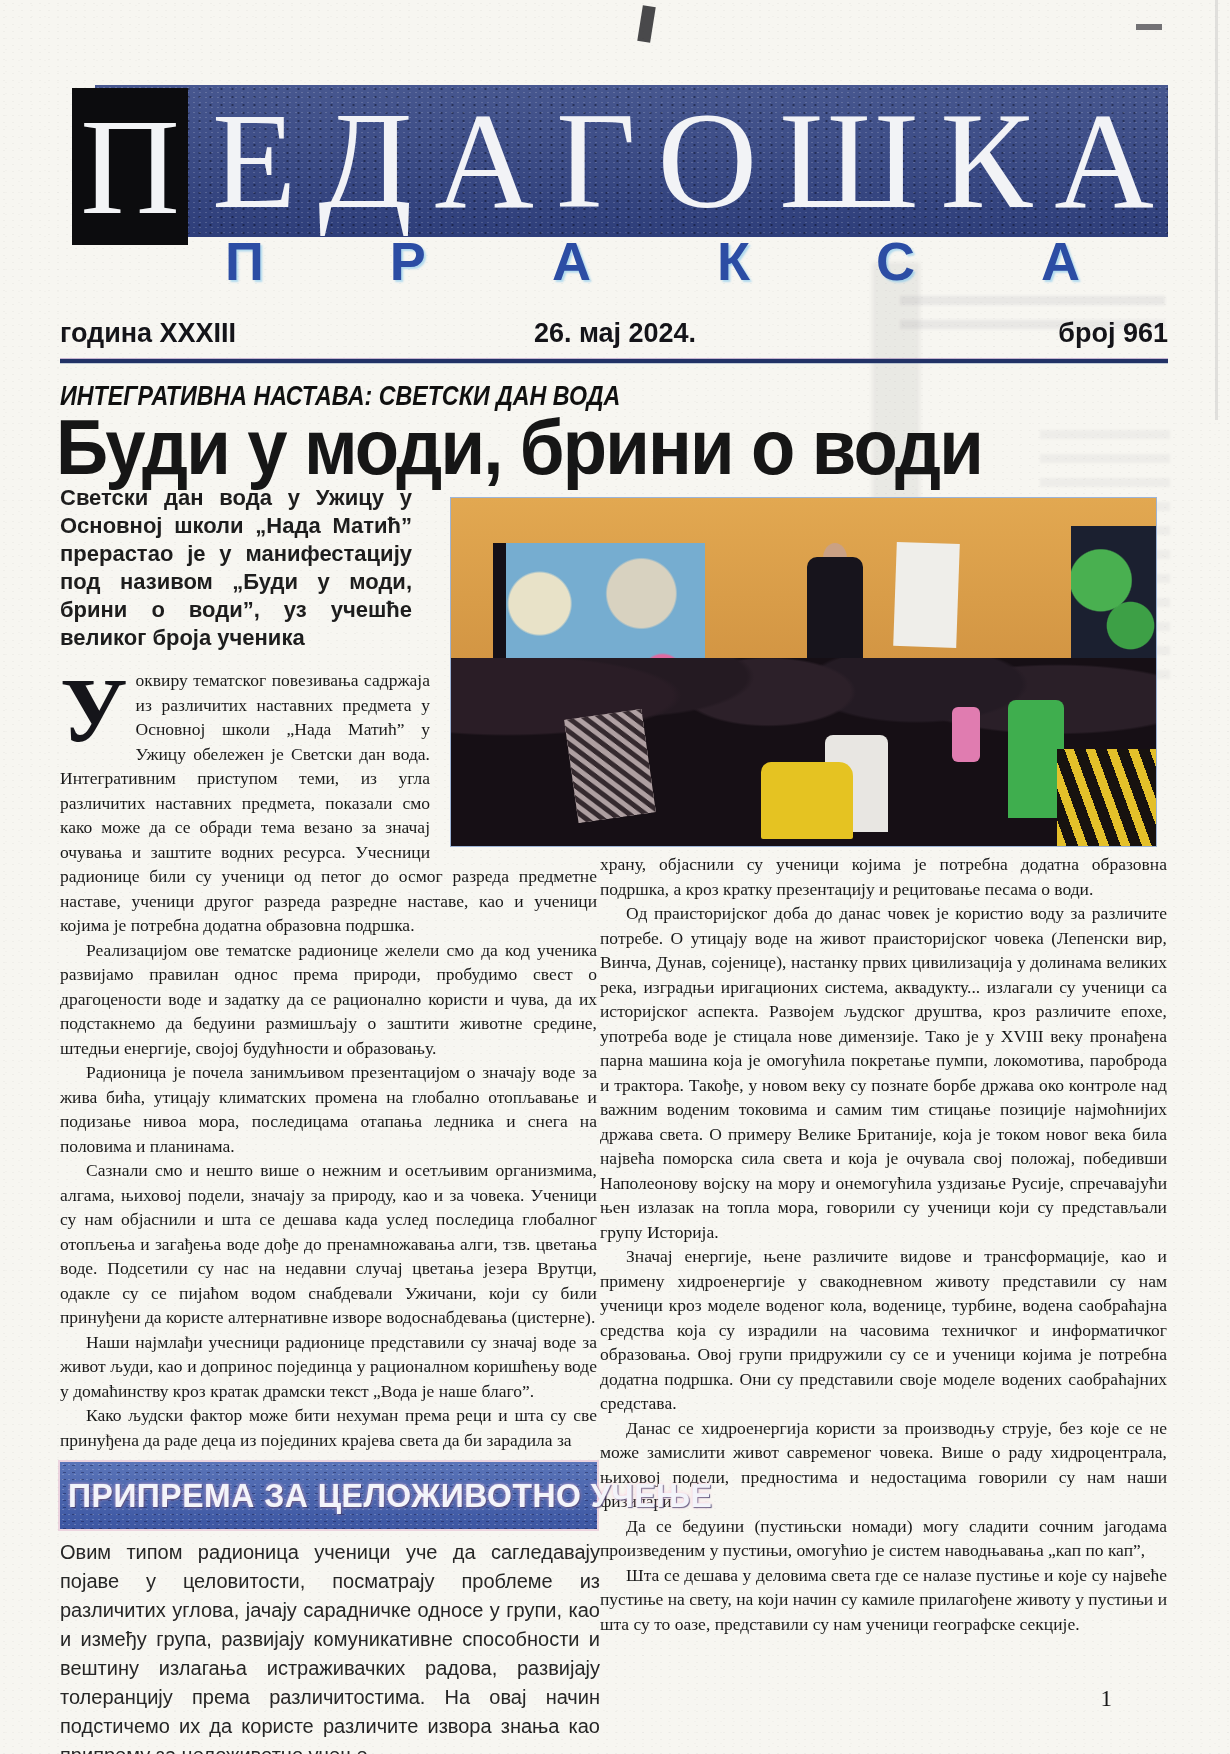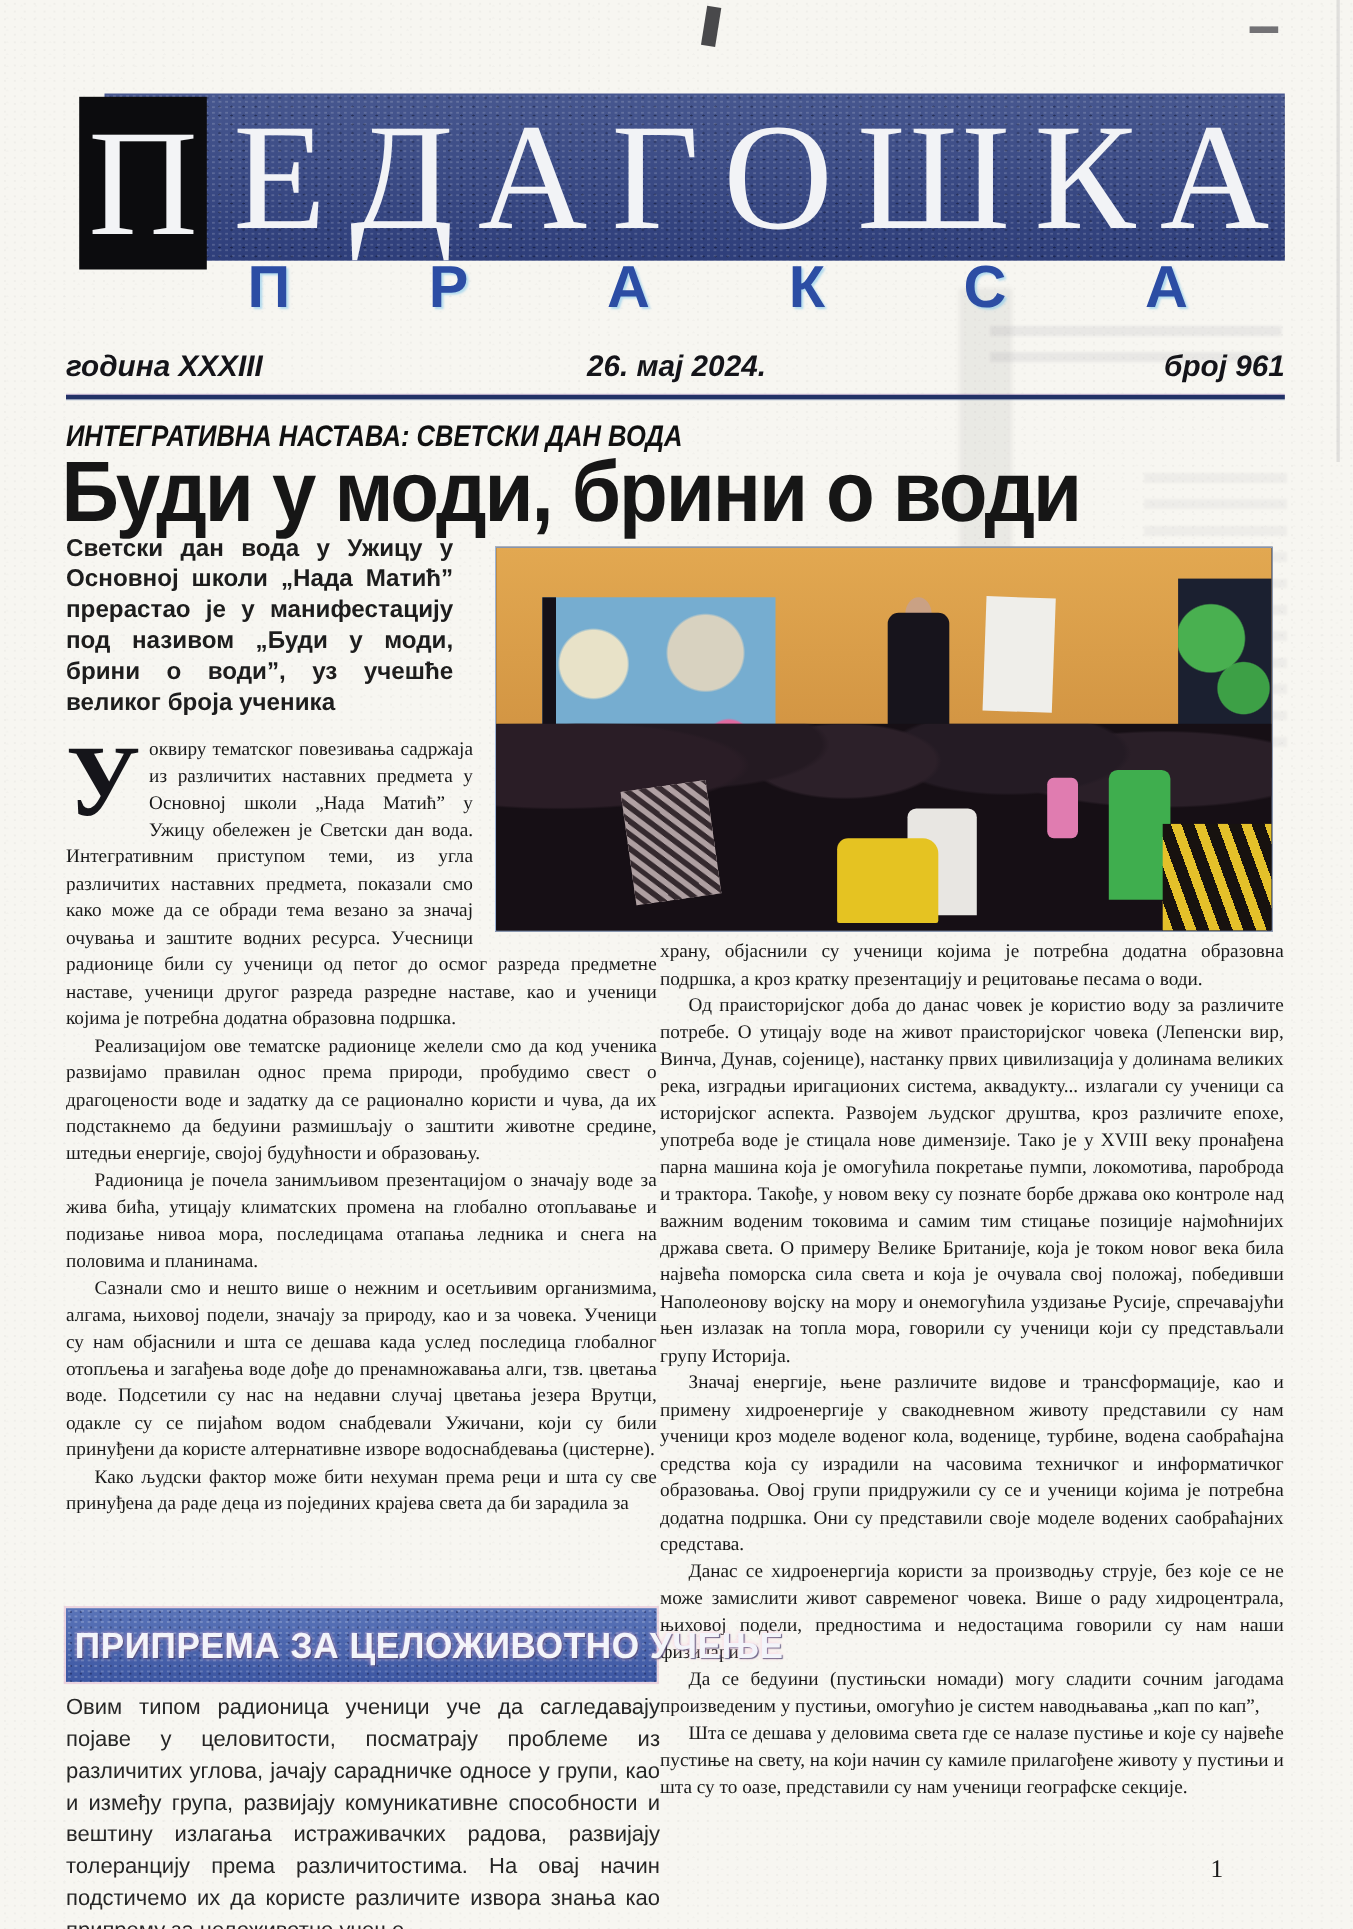--- a/index.html
+++ b/index.html
@@ -21,21 +21,21 @@
   .p-square{left:72px;top:88px;width:116px;height:157px;background:#0c0c0e;}
   .p-letter{left:72px;top:88px;width:116px;height:157px;display:flex;align-items:center;justify-content:center;
     font-family:"Liberation Serif",serif;font-size:138px;line-height:157px;color:#f3f4f6;}
   .mast-rest{left:212px;top:85px;width:942px;height:152px;display:flex;justify-content:space-between;align-items:center;
     font-family:"Liberation Serif",serif;font-size:138px;line-height:152px;color:#f2f3f6;}
   .praksa{left:225px;top:233px;width:855px;display:flex;justify-content:space-between;
     font-family:"Liberation Sans",sans-serif;font-weight:bold;font-size:54px;line-height:56px;color:#2c4da4;
     text-shadow:2px 2px 2px rgba(120,195,235,.55);}
 
   
-  .dateline{font-family:"Liberation Sans",sans-serif;font-style:italic;font-weight:bold;font-size:27px;color:#141419;}
+  .dateline{font-family:"Liberation Sans",sans-serif;font-weight:bold;font-size:27px;color:#141419;}
   .date-left{left:60px;top:318px;}
   .date-center{left:0;top:318px;width:1230px;text-align:center;}
   .date-right{top:318px;right:62px;}
   .rule{left:60px;top:359px;width:1108px;height:4px;background:#223266;box-shadow:0 -1px 0 rgba(110,60,150,.35),0 1px 0 rgba(40,80,140,.25);}
 
   
   .kicker{left:60px;top:381px;font-family:"Liberation Sans",sans-serif;font-style:italic;font-weight:bold;
     font-size:27px;color:#101010;transform:scaleX(.86);transform-origin:left top;white-space:nowrap;}
   .headline{left:56px;top:402px;font-family:"Liberation Sans",sans-serif;font-weight:bold;font-size:78px;
     letter-spacing:-2px;color:#161616;transform:scaleX(.93);transform-origin:left top;white-space:nowrap;}
@@ -175,20 +175,21 @@
     <div class="ph chair"></div>
     <div class="ph stripes"></div>
   </div>
 
   <div class="abs col left-col">
     <div class="intrude"></div>
     <p><span class="dropcap">У</span><span>оквиру тематског повезивања садржаја из различитих наставних предмета у Основној школи „Нада Матић” у Ужицу обележен је Светски дан вода. Интегративним приступом теми, из угла различитих наставних предмета, показали смо како може да се обради тема везано за значај очувања и заштите водних ресурса. Учесници радионице били су ученици од петог до осмог разреда предметне наставе, ученици другог разреда разредне наставе, као и ученици којима је потребна додатна образовна подршка.</span></p>
     <p>Реализацијом ове тематске радионице желели смо да код ученика развијамо правилан однос према природи, пробудимо свест о драгоцености воде и задатку да се рационално користи и чува, да их подстакнемо да бедуини размишљају о заштити животне средине, штедњи енергије, својој будућности и образовању.</p>
     <p>Радионица је почела занимљивом презентацијом о значају воде за жива бића, утицају климатских промена на глобално отопљавање и подизање нивоа мора, последицама отапања ледника и снега на половима и планинама.</p>
     <p>Сазнали смо и нешто више о нежним и осетљивим организмима, алгама, њиховој подели, значају за природу, као и за човека. Ученици су нам објаснили и шта се дешава када услед последица глобалног отопљења и загађења воде дође до пренамножавања алги, тзв. цветања воде. Подсетили су нас на недавни случај цветања језера Врутци, одакле су се пијаћом водом снабдевали Ужичани, који су били принуђени да користе алтернативне изворе водоснабдевања (цистерне).</p>
+    <p>Наши најмлађи учесници радионице представили су значај воде за живот људи, као и допринос појединца у рационалном коришћењу воде у домаћинству кроз кратак драмски текст „Вода је наше благо”.</p>
     <p>Како људски фактор може бити нехуман према реци и шта су све принуђена да раде деца из појединих крајева света да би зарадила за</p>
   </div>
 
   <div class="abs col right-col">
     <p>храну, објаснили су ученици којима је потребна додатна образовна подршка, а кроз кратку презентацију и рецитовање песама о води.</p>
     <p>Од праисторијског доба до данас човек је користио воду за различите потребе. О утицају воде на живот праисторијског човека (Лепенски вир, Винча, Дунав, сојенице), настанку првих цивилизација у долинама великих река, изградњи иригационих система, аквадукту... излагали су ученици са историјског аспекта. Развојем људског друштва, кроз различите епохе, употреба воде је стицала нове димензије. Тако је у XVIII веку пронађена парна машина која је омогућила покретање пумпи, локомотива, пароброда и трактора. Такође, у новом веку су познате борбе држава око контроле над важним воденим токовима и самим тим стицање позиције најмоћнијих држава света. О примеру Велике Британије, која је током новог века била највећа поморска сила света и која је очувала свој положај, победивши Наполеонову војску на мору и онемогућила уздизање Русије, спречавајући њен излазак на топла мора, говорили су ученици који су представљали групу Историја.</p>
     <p>Значај енергије, њене различите видове и трансформације, као и примену хидроенергије у свакодневном животу представили су нам ученици кроз моделе воденог кола, воденице, турбине, водена саобраћајна средства која су израдили на часовима техничког и информатичког образовања. Овој групи придружили су се и ученици којима је потребна додатна подршка. Они су представили своје моделе водених саобраћајних средстава.</p>
     <p>Данас се хидроенергија користи за производњу струје, без које се не може замислити живот савременог човека. Више о раду хидроцентрала, њиховој подели, предностима и недостацима говорили су нам наши физичари.</p>
     <p>Да се бедуини (пустињски номади) могу сладити сочним јагодама произведеним у пустињи, омогућио је систем наводњавања „кап по кап”,</p>
     <p>Шта се дешава у деловима света где се налазе пустиње и које су највеће пустиње на свету, на који начин су камиле прилагођене животу у пустињи и шта су то оазе, представили су нам ученици географске секције.</p>

